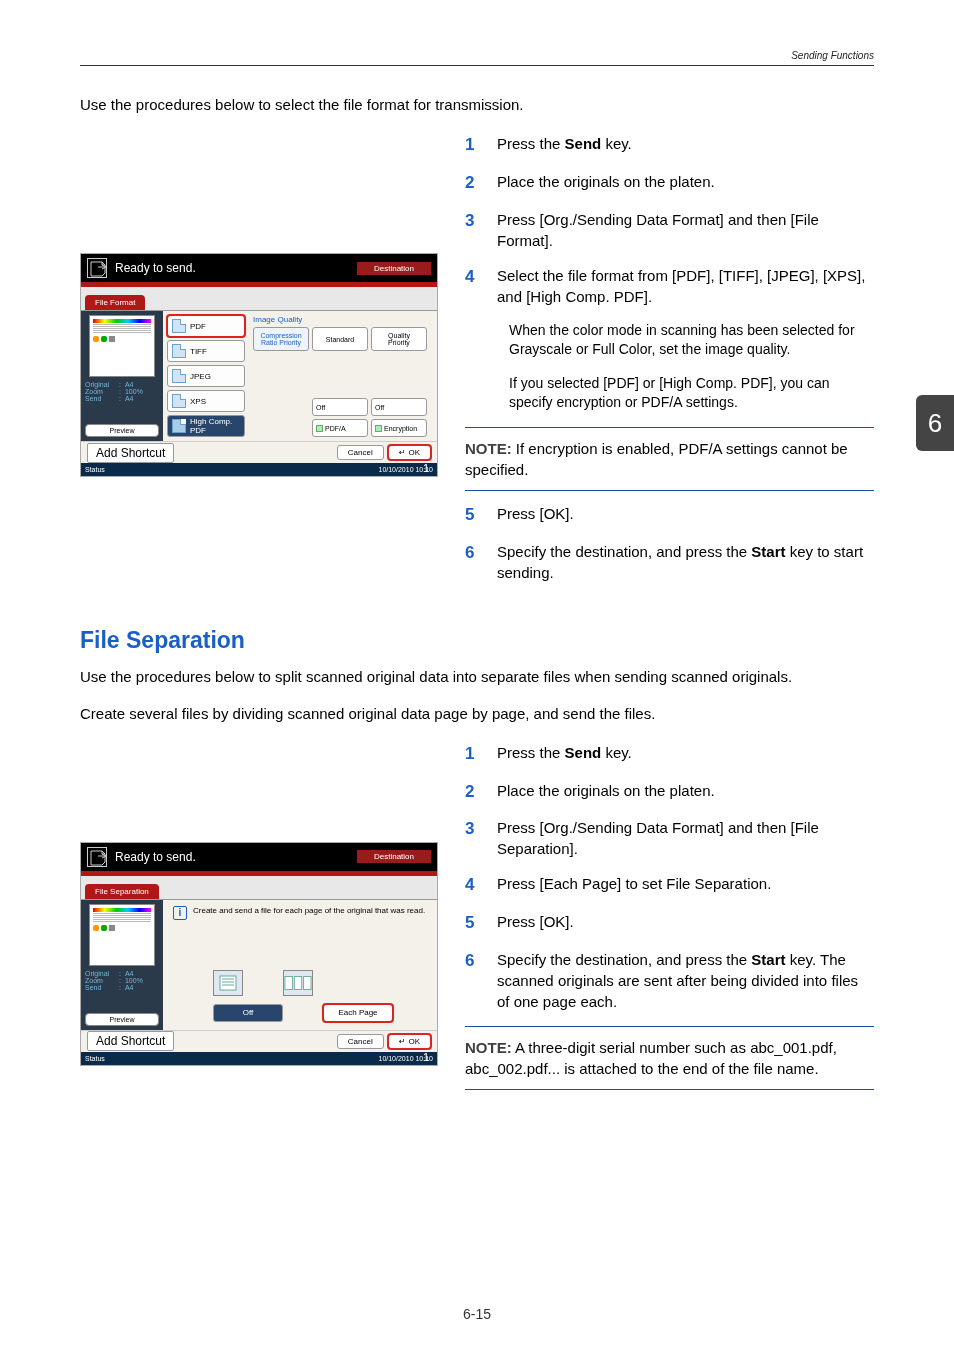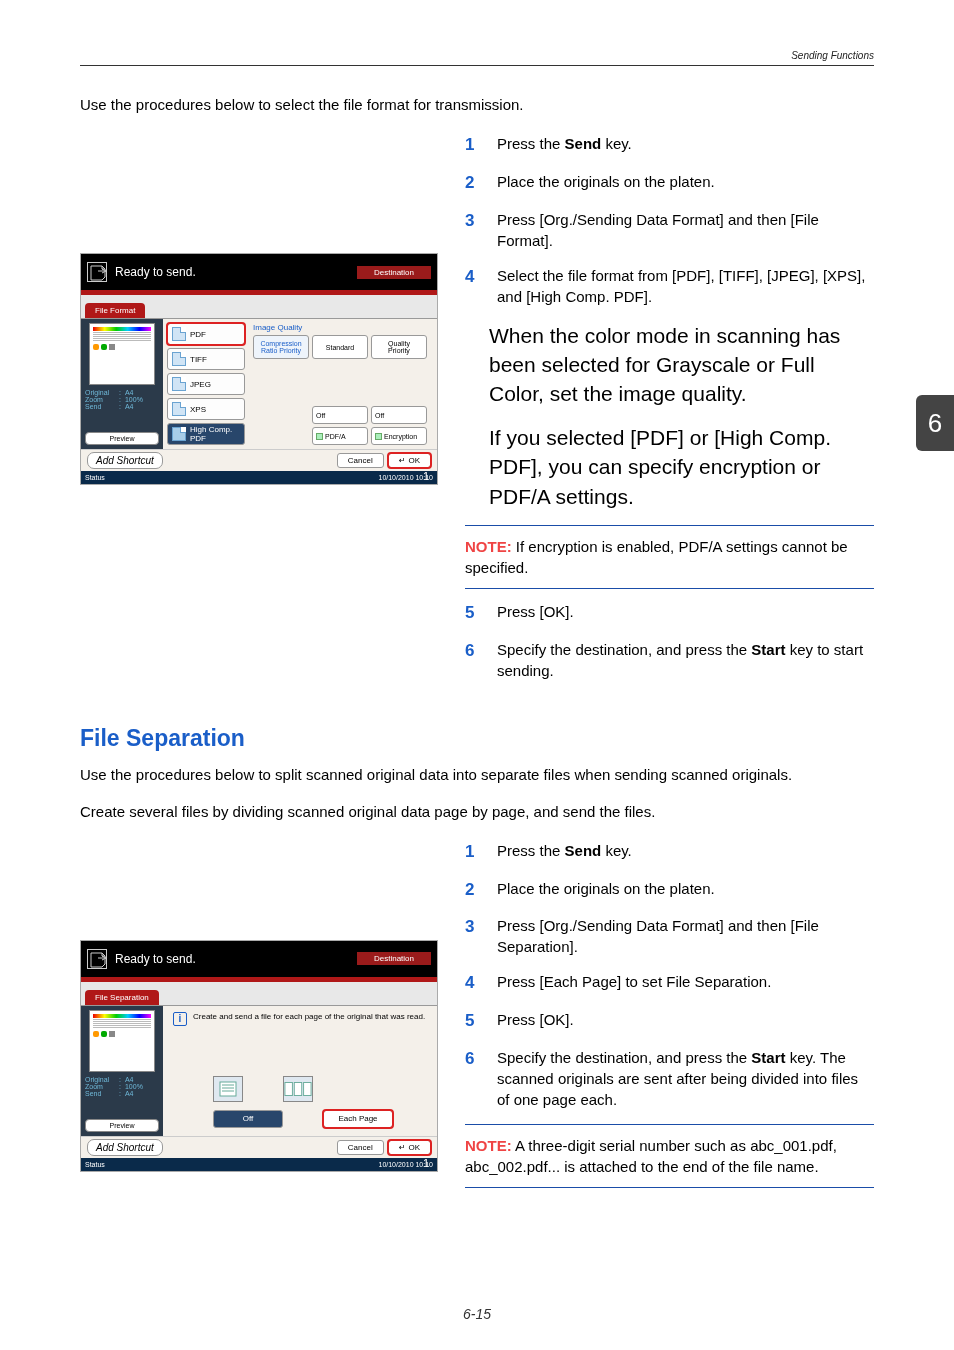--- a/index.html
+++ b/index.html
@@ -23,55 +23,55 @@
   .hr-line { border: none; border-top: 1px solid #333; margin-bottom: 30px; }
   .hr-line-blue { border: none; border-top: 1px solid #1a4da8; margin: 4px 0; }
   .intro { margin: 10px 0 20px 0; font-size: 15px; }
   .columns { display: flex; gap: 25px; }
   .col-left { width: 360px; flex-shrink: 0; }
   .col-right { flex: 1; }
   ol.steps { list-style: none; }
   ol.steps li { display: flex; gap: 18px; margin-bottom: 14px; font-size: 15px; line-height: 1.4; }
   ol.steps li .num { color: #1a5ec8; font-weight: bold; font-size: 17px; width: 14px; flex-shrink: 0; }
   ol.steps li .txt { flex: 1; }
-  .para-indent { margin-left: 24px; margin-bottom: 14px; font-size: 21px; line-height: 1.4; }
-  .note-box .note-label { color: #ef4444; font-weight: bold; }
+  .para-indent { margin-left: 44px; margin-bottom: 14px; font-size: 14px; line-height: 1.4; }
+  .note-box .note-label { color: #404040; font-weight: bold; }
   .note-box { font-size: 15px; line-height: 1.4; margin: 10px 0; }
   .section-title { color: #1a5ec8; font-size: 23px; font-weight: bold; margin: 30px 0 14px 0; }
   .chapter-tab {
     position: absolute;
     right: 0;
     top: 395px;
     width: 38px;
     height: 56px;
     background: #444;
     border-top-left-radius: 6px;
     border-bottom-left-radius: 6px;
     color: #fff;
     display: flex;
     align-items: center;
     justify-content: center;
     font-size: 26px;
   }
-  .page-num { text-align: center; font-style: italic; color: #333; font-size: 14px; position: absolute; bottom: 28px; width: 100%; left: 0; }
+  .page-num { text-align: center; color: #333; font-size: 14px; position: absolute; bottom: 28px; width: 100%; left: 0; }
 
   
   .panel {
     width: 358px;
     border: 1px solid #aaa;
     font-size: 8px;
     color: #000;
     background: #fff;
     margin-top: 10px;
     position: relative;
   }
   .panel-header {
     background: #000;
     color: #fff;
-    height: 36px;
+    height: 28px;
     display: flex;
     align-items: center;
     padding: 0 6px;
     gap: 8px;
   }
   .panel-header .icon-send {
     width: 20px; height: 20px; border: 1px solid #ccc; display:inline-block;
     position: relative;
   }
   .panel-header .title { font-size: 12px; }
@@ -189,22 +189,22 @@
     display:flex;align-items:center;padding:0 3px;gap:2px;
   }
 
   .footer-bar {
     height: 22px;
     background: #f4f0ea;
     display:flex; align-items:center; padding: 0 6px;
     border-top: 1px solid #ccc;
   }
   .footer-bar .shortcut {
-    border:1px solid #999; background:#fff; border-radius:7px;
-    font-size:10px; padding: 2px 8px; font-style: italic;
+    border:1px solid #999; background:#fff; border-radius:2px;
+    font-size:12px; padding: 2px 8px;
   }
   .footer-bar .spacer { flex:1; }
   .footer-bar .cancel, .footer-bar .ok {
     border:1px solid #999; background:#fff; border-radius:3px;
     font-size:8px; padding: 2px 10px; margin-left:4px;
     display:flex;align-items:center;gap:3px;
   }
   .footer-bar .ok { outline: 2px solid #d22; outline-offset: -1px; }
   .status-bar {
     height: 13px; background:#0a2a4a; color:#fff; font-size:7px;

